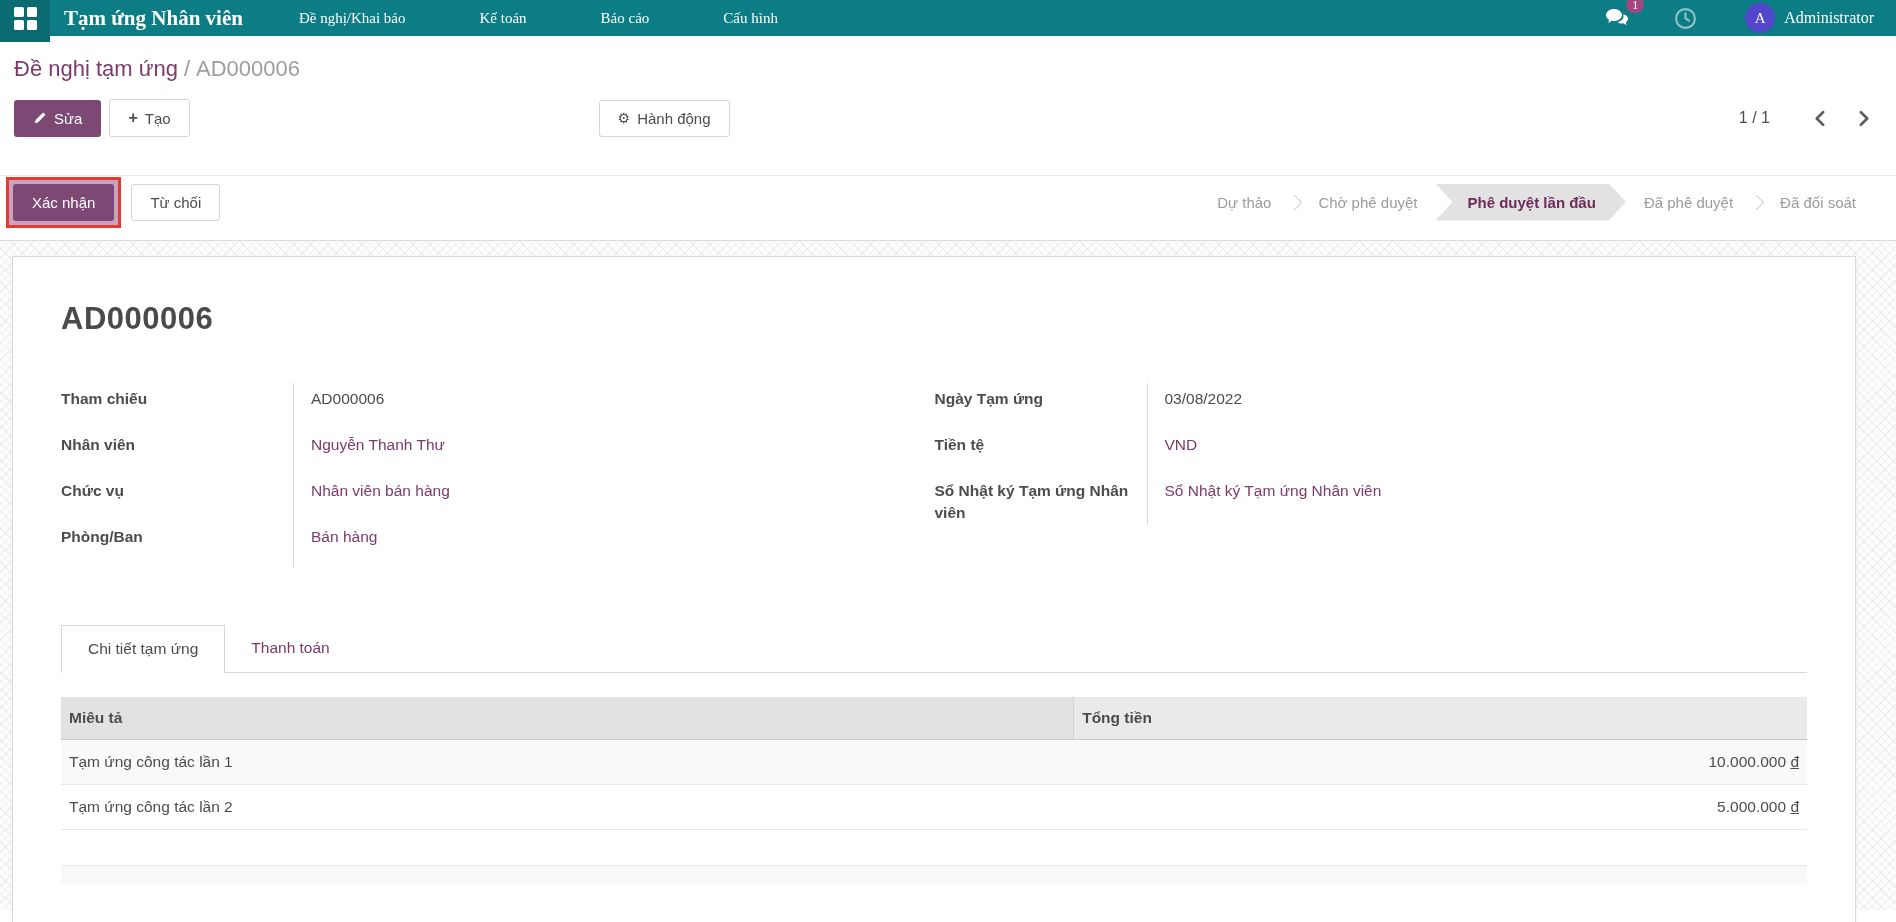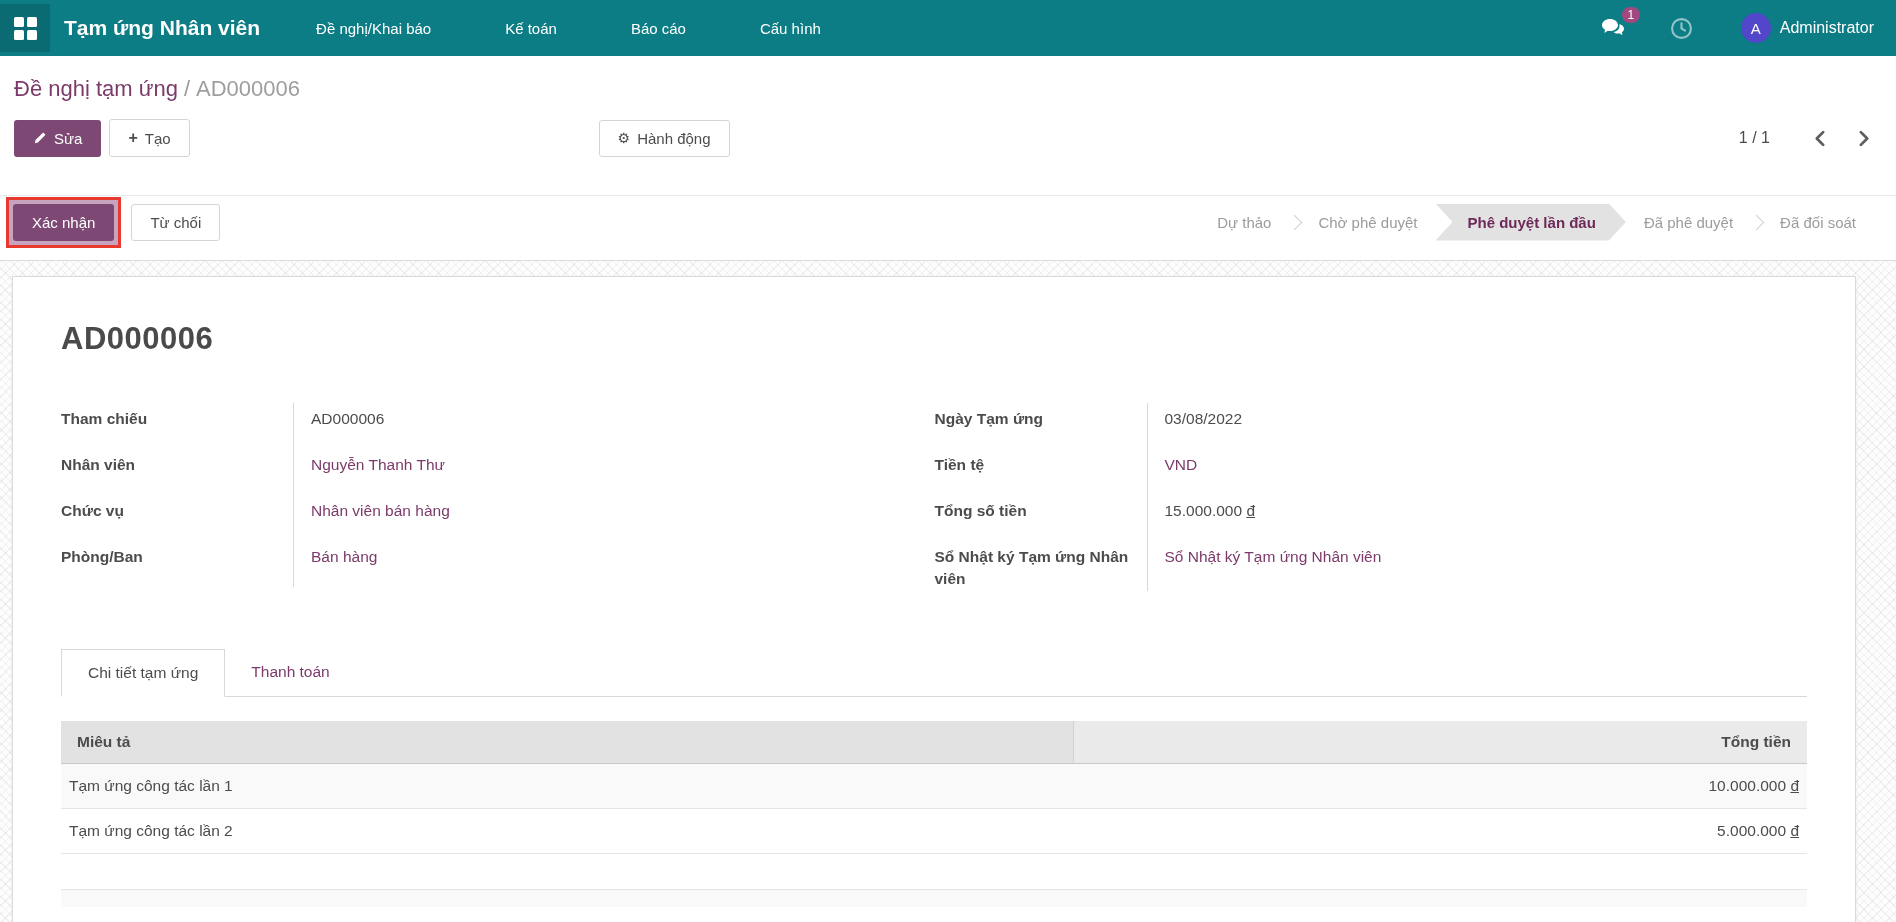--- a/index.html
+++ b/index.html
@@ -1,20 +1,20 @@
 <!DOCTYPE html>
 <html><head>
 <meta charset="utf-8">
 <style>
   * { margin:0; padding:0; box-sizing:border-box; }
   html,body { width:1896px; height:922px; overflow:hidden;
     font-family:"Liberation Sans","DejaVu Sans",sans-serif; background:#fff; color:#4c4c4c; }
 
   
-  .navbar { height:56px; background:#0c7d84; display:flex; align-items:center; color:#fff; }
+  .navbar { height:36px; background:#0c7d84; display:flex; align-items:center; color:#fff;font-family:Liberation Serif, serif; }
   .apps-btn { width:50px; height:48px; background:#0a6b72; display:flex; align-items:center; justify-content:center; cursor:pointer; }
   .apps-grid { display:grid; grid-template-columns:10px 10px; grid-template-rows:10px 10px; gap:3px; }
   .apps-grid span { background:#fff; border-radius:1.5px; }
   .app-title { font-size:21px; font-weight:bold; margin-left:14px; white-space:nowrap; }
   .nav-menus { display:flex; gap:74px; margin-left:56px; font-size:15px; }
   .nav-menus .menu-item { cursor:pointer; white-space:nowrap; }
   .nav-spacer { flex:1; }
   .nav-icon { position:relative; display:flex; align-items:center; }
   .badge { position:absolute; top:-9px; right:-14px; background:#a3477f; color:#fff; font-size:12px;
     line-height:16px; min-width:18px; text-align:center; border-radius:9px; padding:0 4px; }
@@ -76,23 +76,23 @@
 
   
   .tabbar { margin-top:58px; display:flex; border-bottom:1px solid #d8d8d8; }
   .tab { font-size:15.5px; padding:14px 26px; cursor:pointer; }
   .tab-active { background:#fff; border:1px solid #d8d8d8; border-bottom:1px solid #fff;
     margin-bottom:-1px; color:#4c4c4c; }
   .tab-inactive { color:#7c3a6a;text-align:center; }
 
   
   table.lines { width:100%; border-collapse:collapse; margin-top:24px; font-size:15.5px; }
-  table.lines th { font-weight:bold; color:#4c4c4c; padding:12px 16px; border-bottom:1px solid #c9c9c9; cursor:pointer; }
+  table.lines th { font-weight:bold; color:#4c4c4c; padding:12px 8px; border-bottom:1px solid #c9c9c9; cursor:pointer; }
   th.col-desc { background:#e2e2e2; text-align:left; width:58%; border-right:1px solid #d2d2d2; }
-  th.col-amount { background:#eaeaea; text-align:right; }
+  th.col-amount { background:#eaeaea; text-align:left; }
   table.lines td { padding:13px 8px; border-bottom:1px solid #e5e5e5; }
   td.cell-amount { text-align:right; }
   tr.row-odd { background:#f9f9f9; }
   tr.row-even { background:#ffffff; }
   tr.filler td { padding:0; height:36px; border-bottom:1px solid #e5e5e5; }
   tr.filler-gray { background:#f9f9f9; }
   tr.filler-gray td { height:18px; border-bottom:none; }
 </style>
 </head>
 <body>
@@ -211,26 +211,20 @@
         </div>
       </div>
       <div class="group-right">
         <div class="field-row">
           <div class="field-label">Ngày Tạm ứng</div>
           <div class="field-value">03/08/2022</div>
         </div>
         <div class="field-row">
           <div class="field-label">Tiền tệ</div>
           <div class="field-value"><span class="field-link">VND</span></div>
-        </div>
-        <div class="field-row">
-          <div class="field-label">Tổng số tiền</div>
-          <div class="field-value">
-            <span>15.000.000</span>&nbsp;<span class="currency">đ</span>
-          </div>
         </div>
         <div class="field-row">
           <div class="field-label">Sổ Nhật ký Tạm ứng Nhân viên</div>
           <div class="field-value"><span class="field-link">Sổ Nhật ký Tạm ứng Nhân viên</span></div>
         </div>
       </div>
     </div>
 
     <div class="tabbar">
       <div class="tab tab-active">Chi tiết tạm ứng</div>

